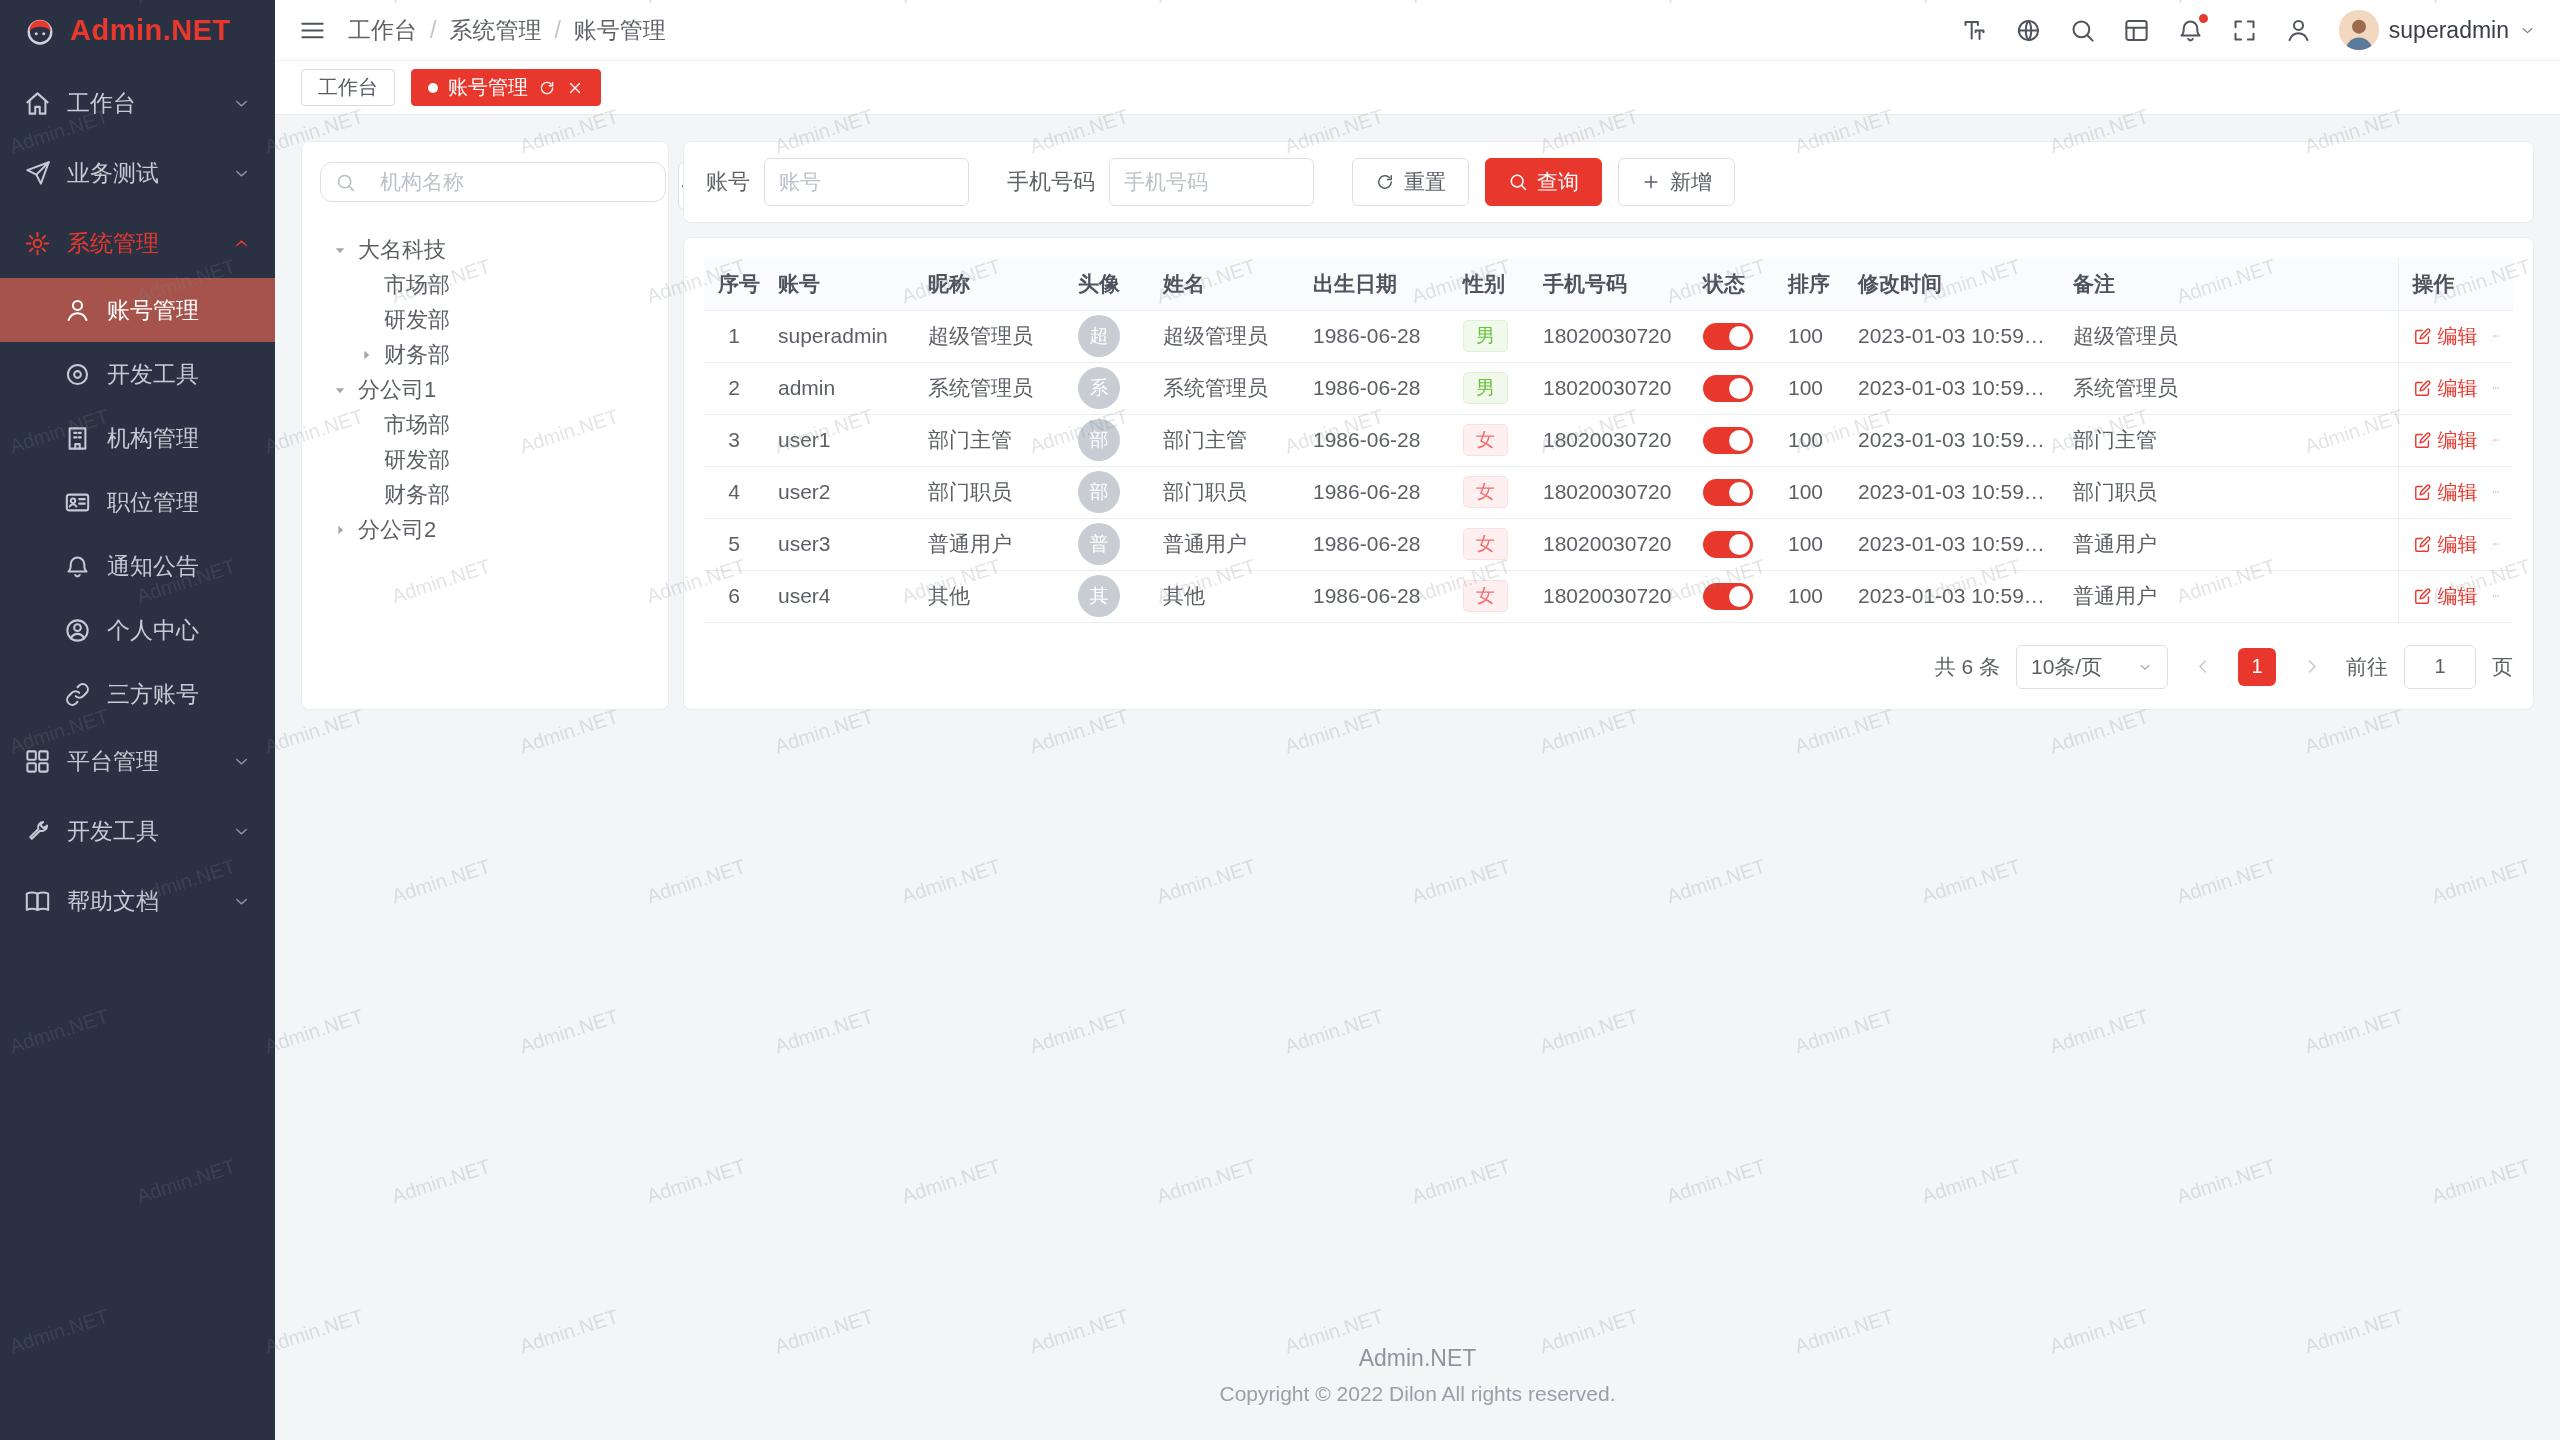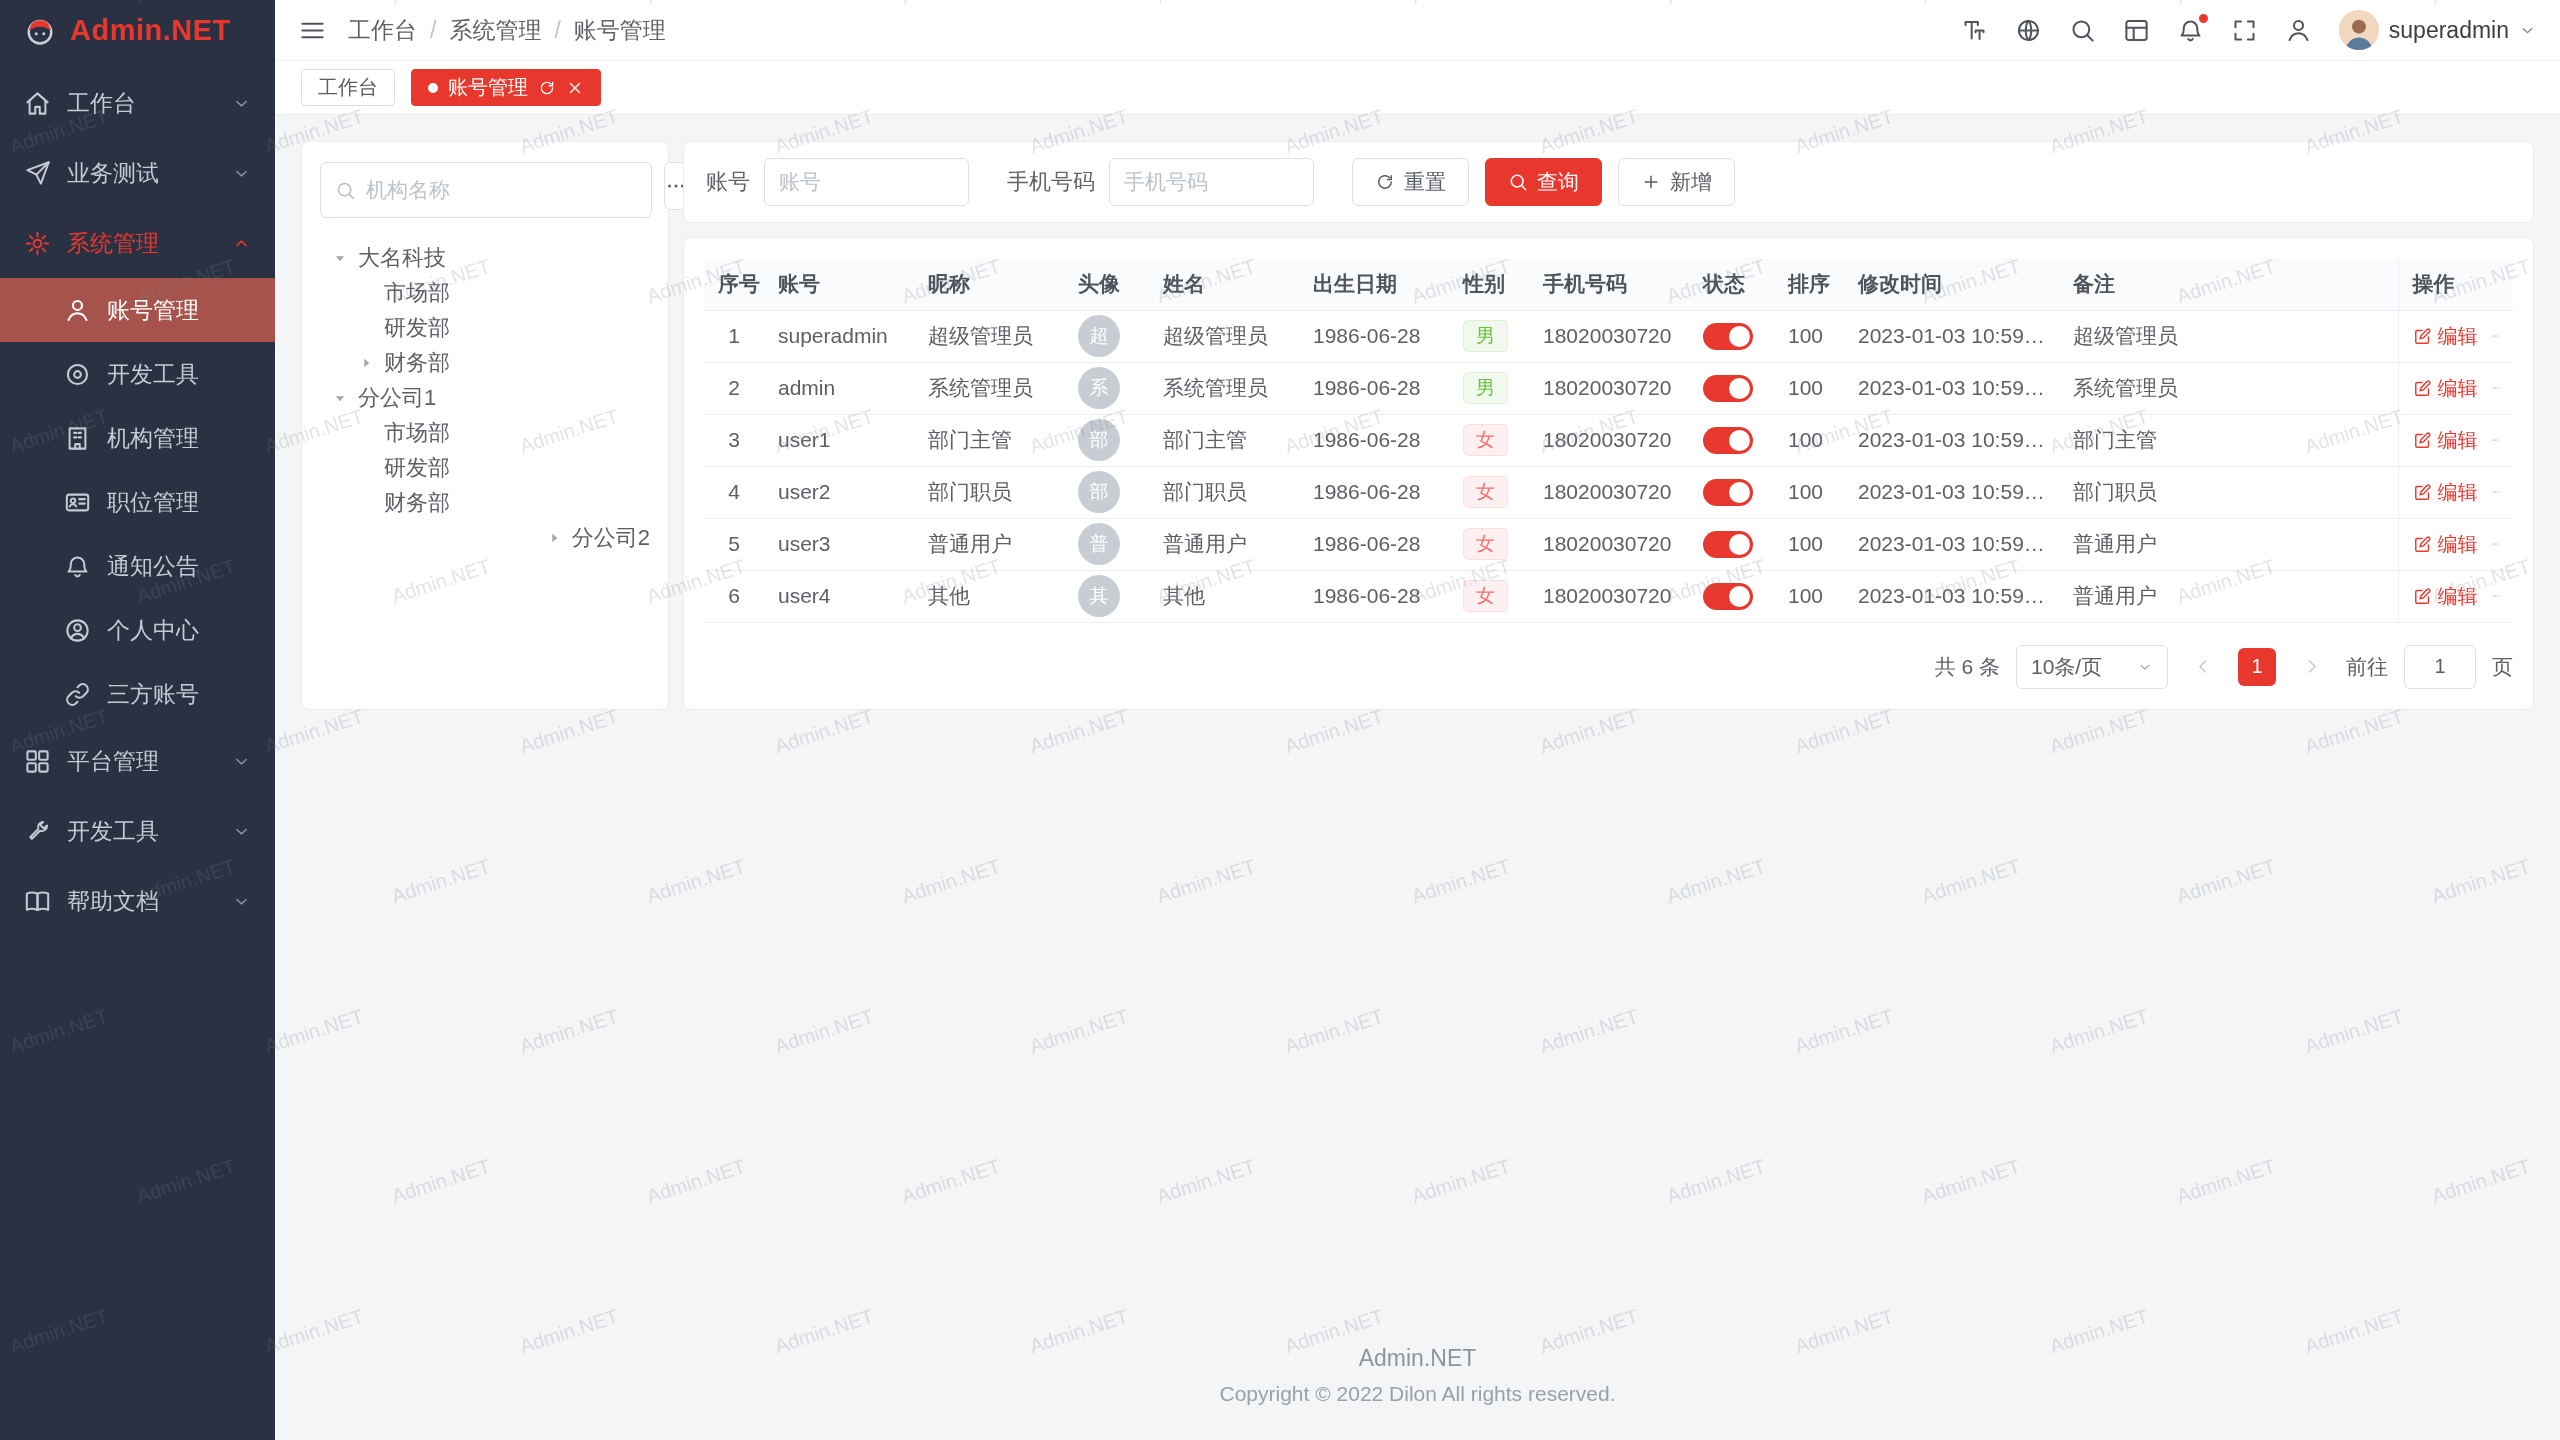--- a/index.html
+++ b/index.html
@@ -42,21 +42,21 @@
 .tag{height:37px;padding:0 16px;border:1px solid #d9dce1;border-radius:4px;background:#fff;color:#5a5e66;font-size:20px;display:flex;align-items:center;gap:10px;cursor:pointer;white-space:nowrap;}
 .tag.active{background:#e8382e;border-color:#e8382e;color:#fff;}
 .tag-dot{width:10px;height:10px;border-radius:50%;background:#fff;}
 .tag-ic{width:18px;height:18px;display:inline-flex;cursor:pointer;}
 .tag-ic svg{width:100%;height:100%;}
 
 .content{display:flex;gap:14px;padding:26px;align-items:stretch;}
 .card{background:#fff;border:1px solid #e9ecf1;border-radius:8px;}
 .tree-card{width:368px;min-width:368px;padding:20px 18px;display:flex;flex-direction:column;gap:22px;}
 .tree-search{display:flex;gap:12px;}
-.tree-input{flex:1;height:56px;border:1px solid #dcdfe6;border-radius:6px;display:flex;align-items:center;gap:10px;padding:0 14px;background:#fff;}
+.tree-input{flex:1;height:40px;border:1px solid #dcdfe6;border-radius:12px;display:flex;align-items:center;gap:24px;padding:0 14px;background:#fff;}
 .tree-input .si{width:21px;height:21px;color:#b8bec7;display:inline-flex;}
 .tree-input .si svg{width:100%;height:100%;}
 .tree-input input{border:none;outline:none;flex:1;font-size:21px;color:#333;min-width:0;background:transparent;}
 .tree-input input::placeholder{color:#bcc2cb;}
 .more-btn{width:50px;height:48px;border:1px solid #dcdfe6;border-radius:6px;background:#fff;color:#5f6368;display:flex;align-items:center;justify-content:center;cursor:pointer;}
 .more-btn svg{width:22px;height:22px;}
 .tree{display:flex;flex-direction:column;}
 .tree-node{height:35px;display:flex;align-items:center;gap:6px;color:#5c6066;font-size:22px;cursor:pointer;white-space:nowrap;}
 .tree-caret{width:24px;height:24px;color:#a3a8b0;display:inline-flex;align-items:center;justify-content:center;flex-shrink:0;}
 .tree-caret svg{width:20px;height:20px;}
@@ -395,21 +395,21 @@
               <span class="tree-label">市场部</span>
             </div>
             <div class="tree-node" style="padding-left: 34px;">
               <span class="tree-caret"></span>
               <span class="tree-label">研发部</span>
             </div>
             <div class="tree-node" style="padding-left: 34px;">
               <span class="tree-caret"></span>
               <span class="tree-label">财务部</span>
             </div>
-            <div class="tree-node" style="padding-left: 8px; justify-content: flex-end;">
+            <div class="tree-node" style="padding-left: 8px;">
               <span class="tree-caret">
                 <svg class="" viewBox="0 0 24 24" fill="none" stroke="currentColor" stroke-width="1.8" stroke-linecap="round" stroke-linejoin="round">
                   <path d="M10 7l6 5-6 5z" fill="currentColor" stroke="none"></path>
                 </svg>
               </span>
               <span class="tree-label">分公司2</span>
             </div>
           </div>
       </aside>
 

